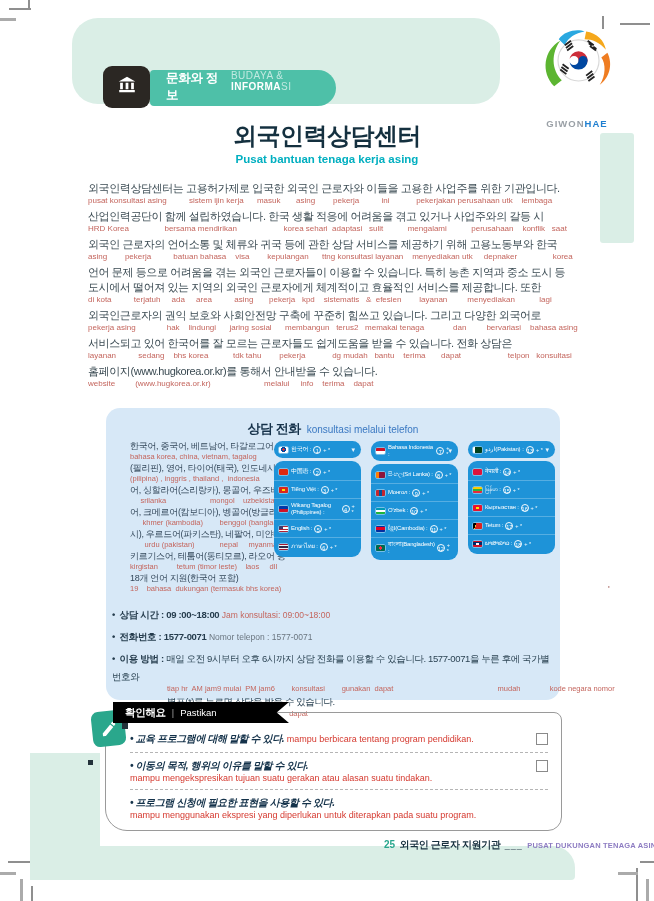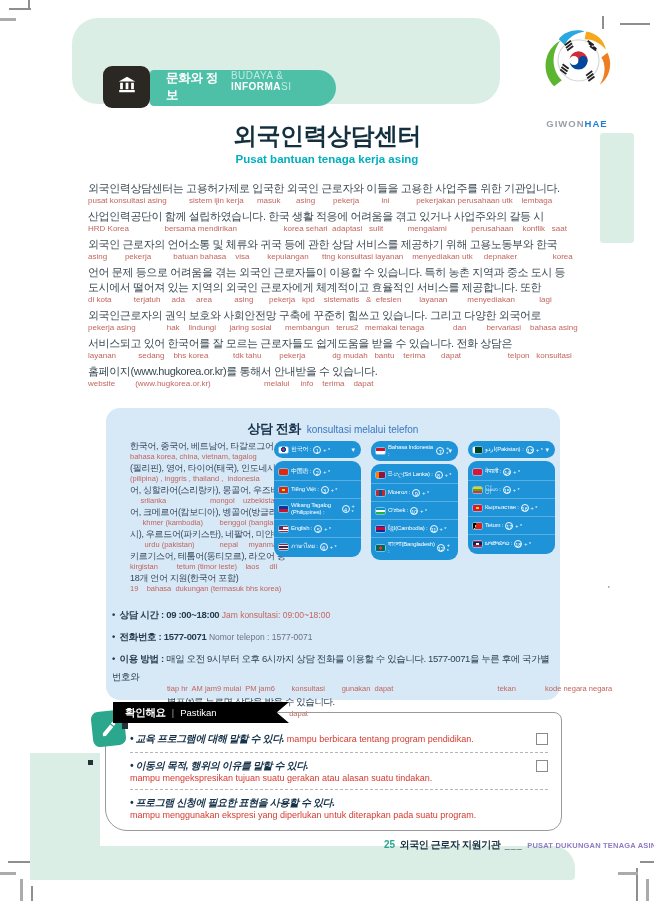--- a/index.html
+++ b/index.html
@@ -380,21 +380,21 @@
         <span class="bkr">•</span>
         <span class="bkr">상담 시간 : </span><span class="bkr">09 :00~18:00</span><span class="bid-red"> Jam konsultasi: 09:00~18:00</span>
       </div>
       <div class="brow">
         <span class="bkr">•</span>
         <span class="bkr">전화번호 : </span><span class="bkr">1577-0071</span><span class="bid-gray"> Nomor telepon : 1577-0071</span>
       </div>
       <div class="brow">
         <span class="bkr">•</span>
         <span class="bkr">이용 방법 : </span><span class="bkr-reg">매일 오전 9시부터 오후 6시까지 상담 전화를 이용할 수 있습니다. 1577-0071을 누른  후에 국가별 번호와</span>
-        <div class="bgl indent">tiap hr  AM jam9 mulai  PM jam6        konsultasi        gunakan  dapat                                                  tekan              kode negara negara</div>
+        <div class="bgl indent">tiap hr  AM jam9 mulai  PM jam6        konsultasi        gunakan  dapat                                                  mudah              kode negara nomor</div>
         <div class="bkr-reg indent" style="margin-top:3px">별표(*)를 누르면 상담을 받을 수 있습니다.</div>
         <div class="bgl indent">tanda (*)     tekan    konsultasi           dapat</div>
       </div>
     </div>
   </div>
   <div class="abs" id="footnote-mark">'</div>
 
   <div class="abs" id="check-border"></div>
   <div class="abs" id="check-icon">
     <svg width="18" height="18" viewBox="0 0 24 24" fill="#ffffff">

